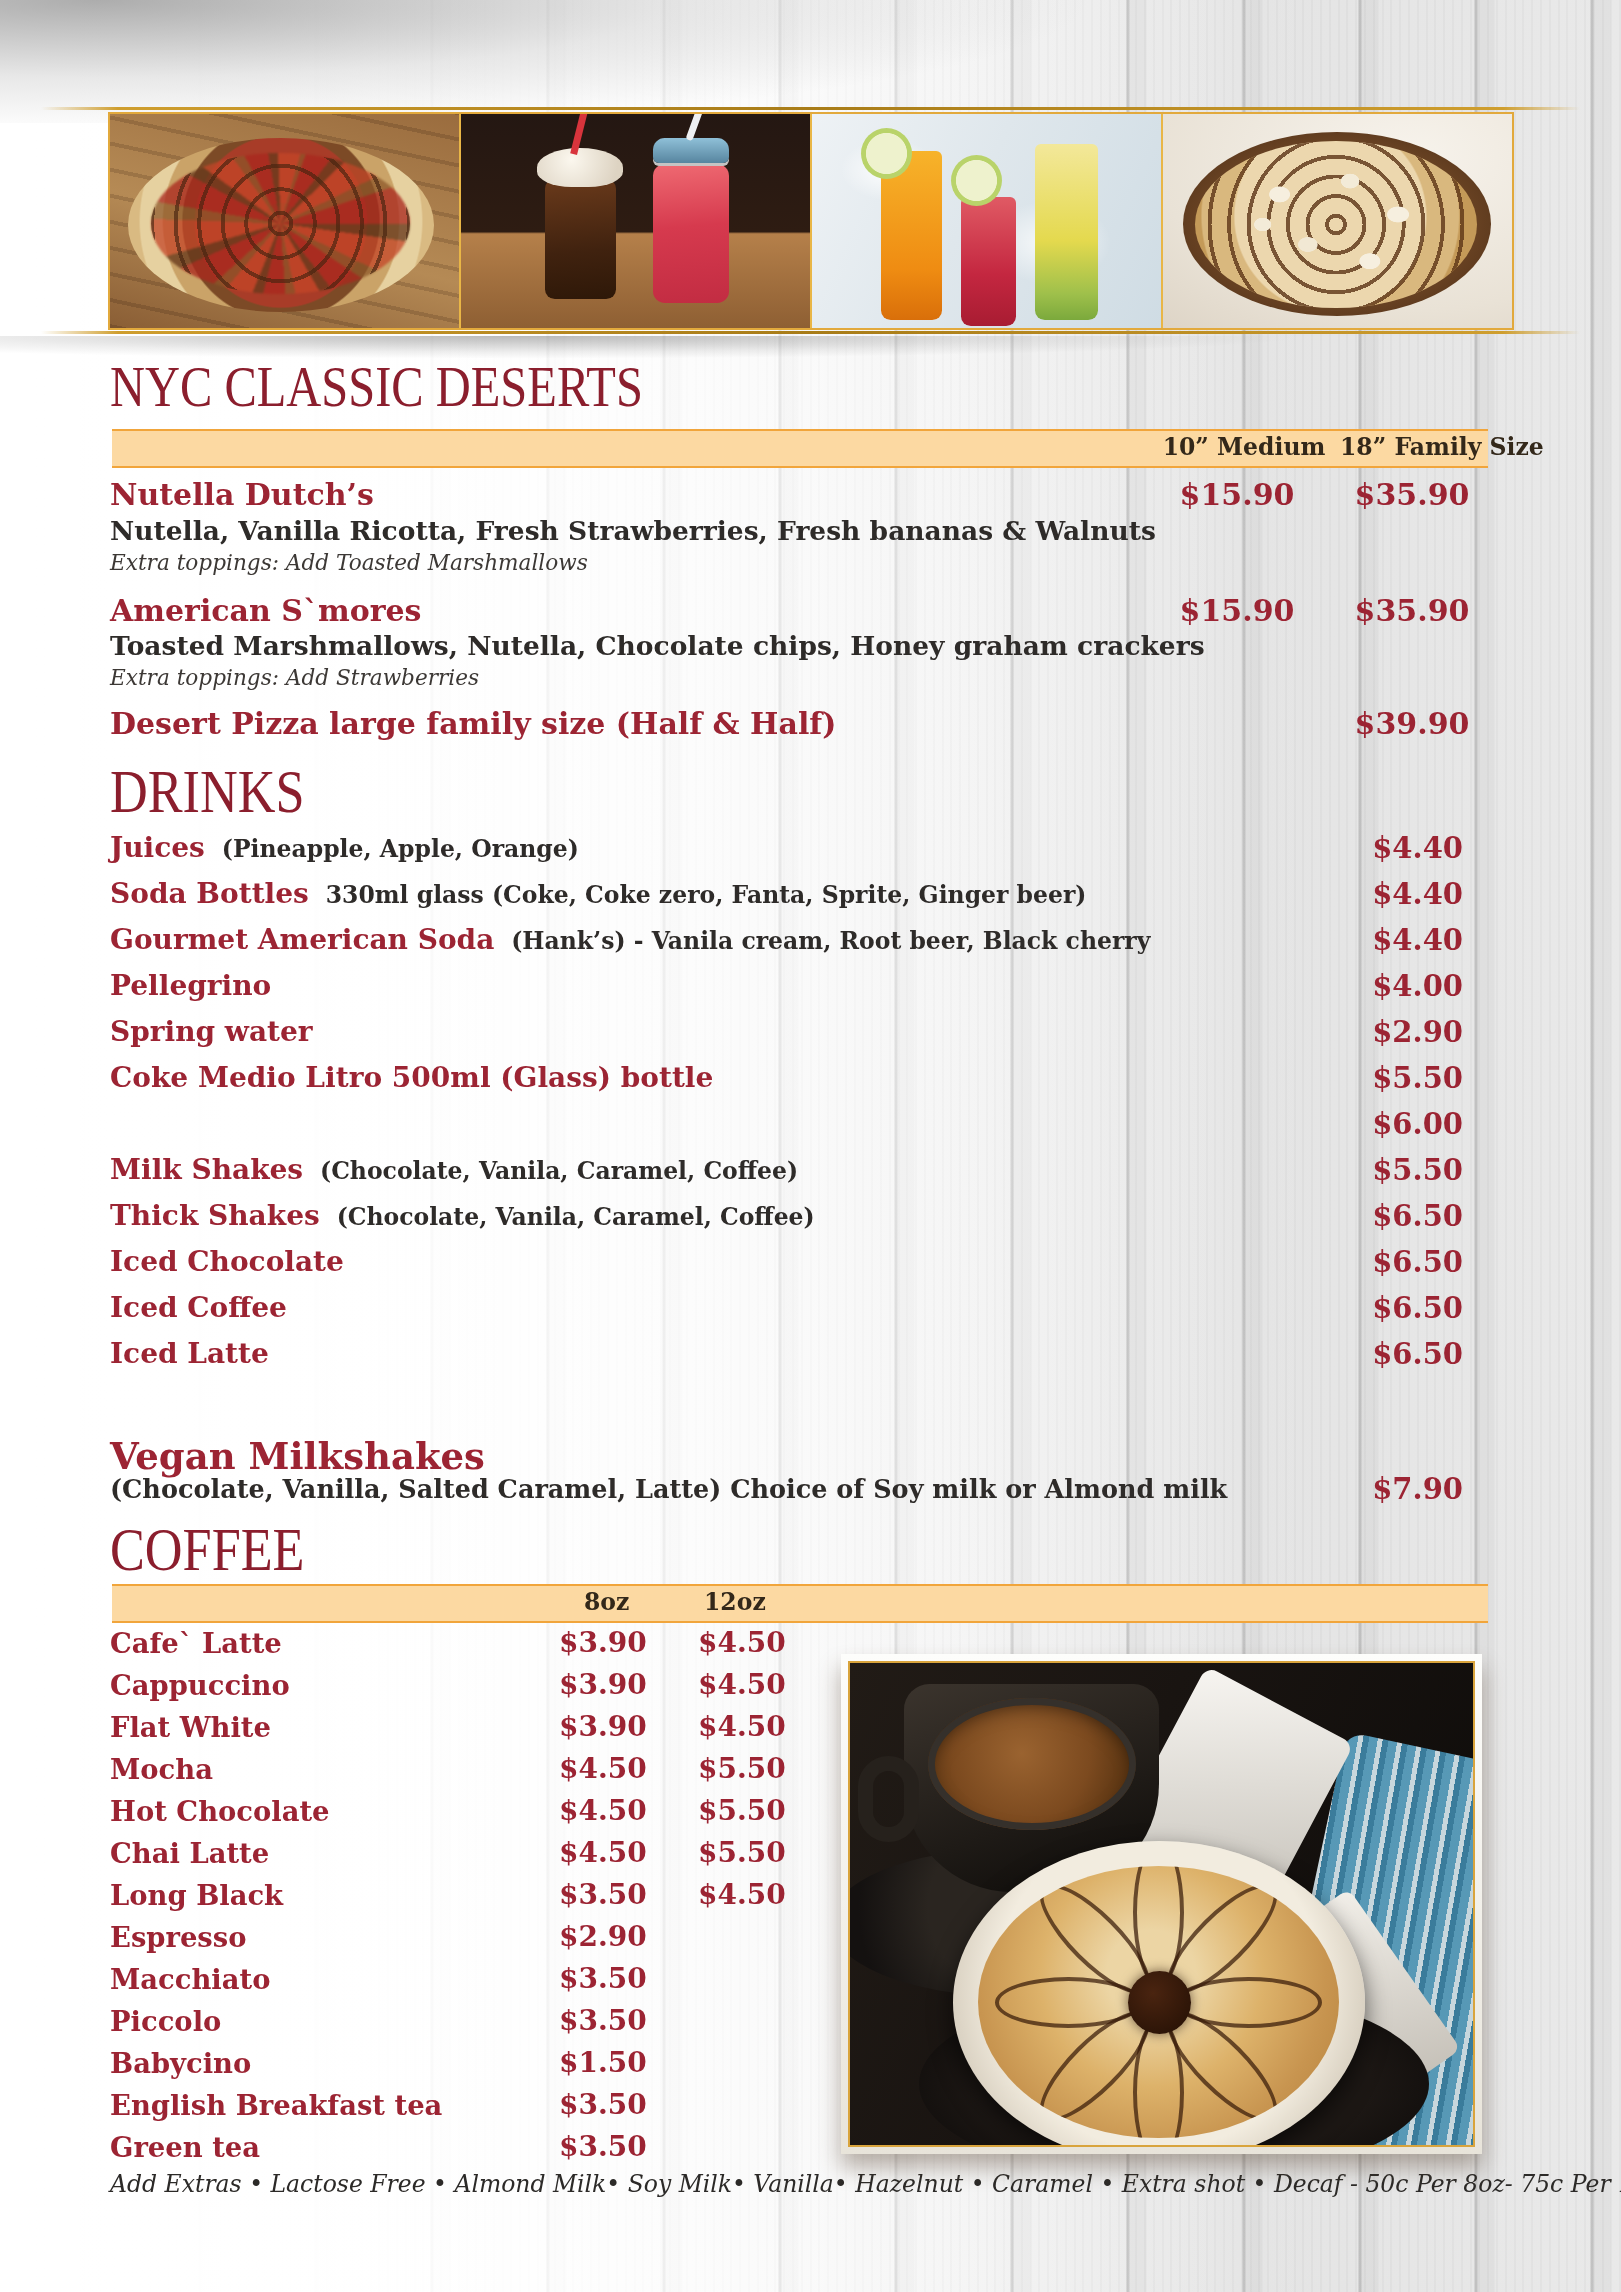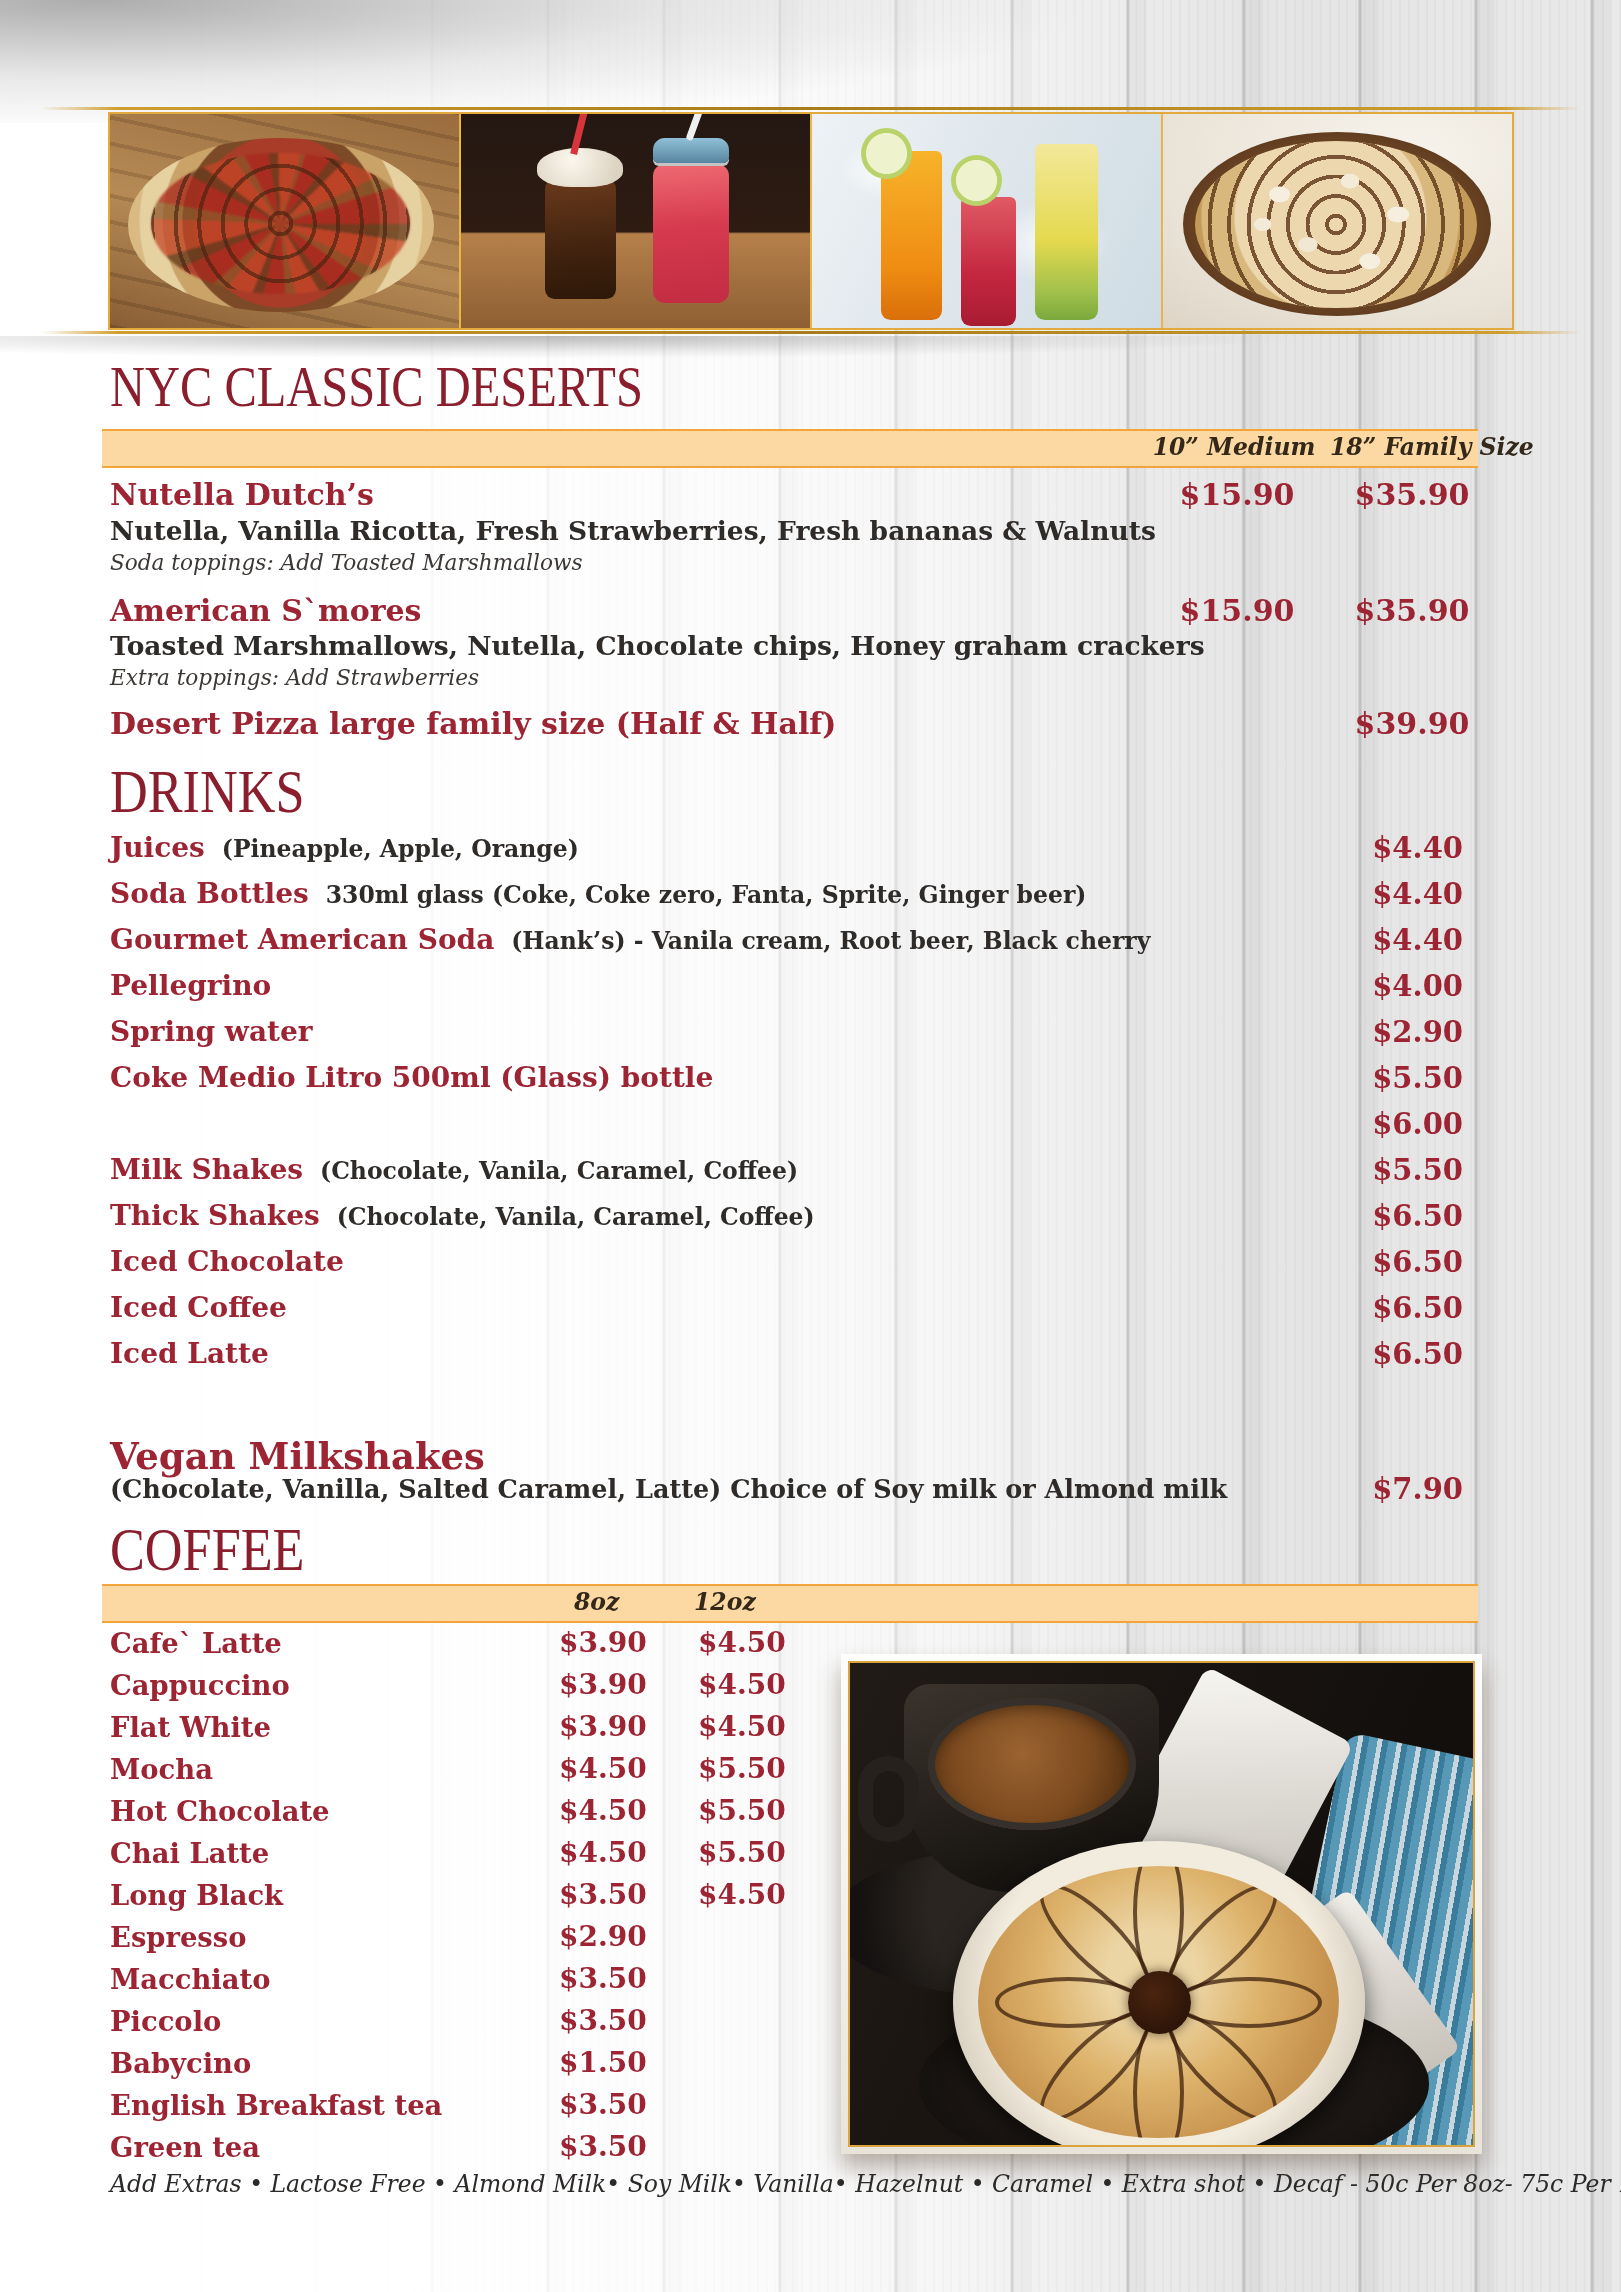--- a/index.html
+++ b/index.html
@@ -94,22 +94,22 @@
   .sec-title {
     position:absolute; left:110px; z-index:5;
     font-family:"Liberation Serif", serif; color:#8b1e2d;
     transform: scale(.95,1.1); transform-origin:left top; white-space:nowrap;
   }
   .t-deserts { top:355px; font-size:51px; }
   .t-drinks  { top:757px; font-size:55px; }
   .t-coffee  { top:1515px; font-size:55px; }
 
   .colbar {
-    position:absolute; left:102px; width:1376px; height:39px; z-index:5;
-    background:#fcd9a2; border-top:2.9px solid #f1a53b; border-bottom:2.9px solid #f1a53b;font-style:italic;
+    position:absolute; left:112px; width:1376px; height:39px; z-index:5;
+    background:#fcd9a2; border-top:2.9px solid #f1a53b; border-bottom:2.9px solid #f1a53b;
   }
   .bar1 { top:429px; } .bar2 { top:1584px; }
   .clabel { position:absolute; top:0; line-height:33px; font-weight:bold; font-size:23.5px; color:#33281a; white-space:nowrap; }
   .col-med { left:1034px; width:196px; text-align:center; }
   .col-fam { left:1228px; width:196px; text-align:center; }
   .oz8  { left:472px; } .oz12 { left:592px; }
 
   .iname { position:absolute; left:110px; width:1402px; z-index:5; font-weight:bold; font-size:30px; color:#9c2433; white-space:nowrap; }
   .pm { position:absolute; left:1029px; width:196px; top:0; text-align:center; }
   .pf { position:absolute; left:1204px; width:196px; top:0; text-align:center; }
@@ -216,21 +216,21 @@
     <span class="clabel col-med">10” Medium</span>
     <span class="clabel col-fam">18” Family Size</span>
   </div>
 
   <div class="iname n1">
     <span>Nutella Dutch’s</span>
     <span class="pm">$15.90</span>
     <span class="pf">$35.90</span>
   </div>
   <div class="idesc d1">Nutella, Vanilla Ricotta, Fresh Strawberries, Fresh bananas &amp; Walnuts</div>
-  <div class="iextra e1">Soda toppings: Add Toasted Marshmallows</div>
+  <div class="iextra e1">Extra toppings: Add Toasted Marshmallows</div>
 
   <div class="iname n2">
     <span>American S`mores</span>
     <span class="pm">$15.90</span>
     <span class="pf">$35.90</span>
   </div>
   <div class="idesc d2">Toasted Marshmallows, Nutella, Chocolate chips, Honey graham crackers</div>
   <div class="iextra e2">Extra toppings: Add Strawberries</div>
 
   <div class="iname n3">

